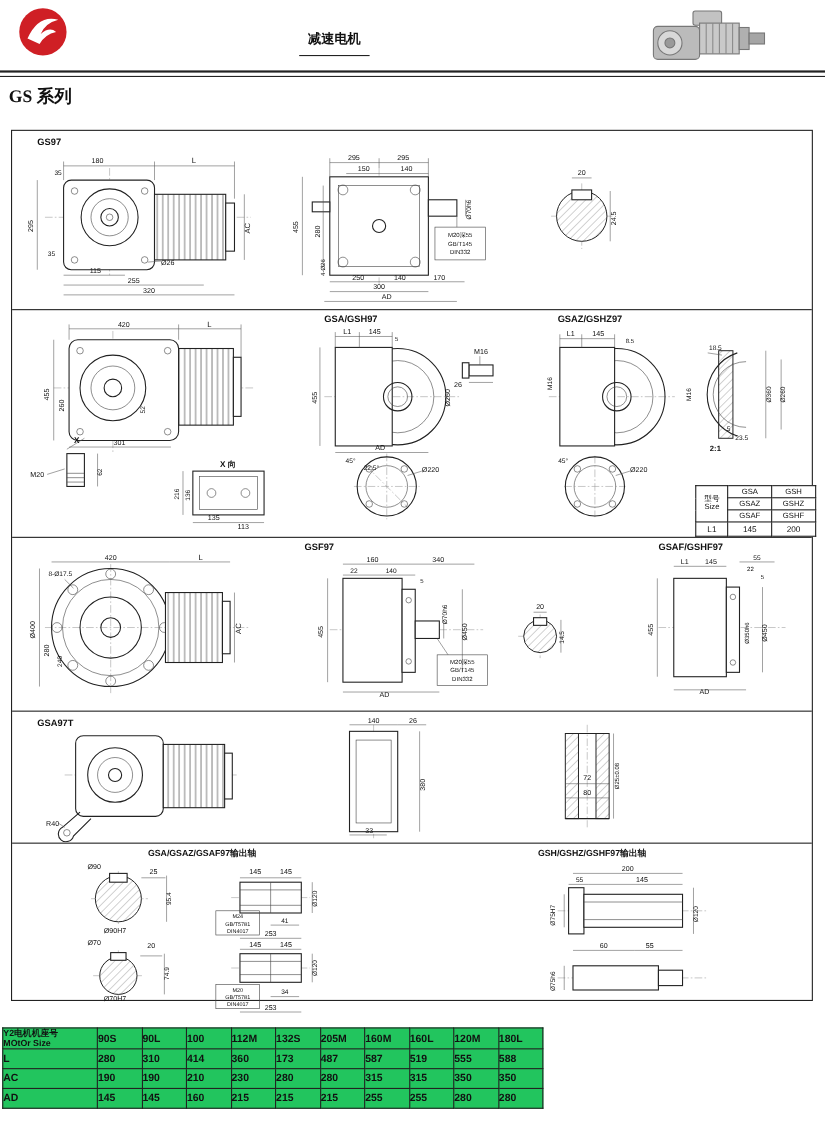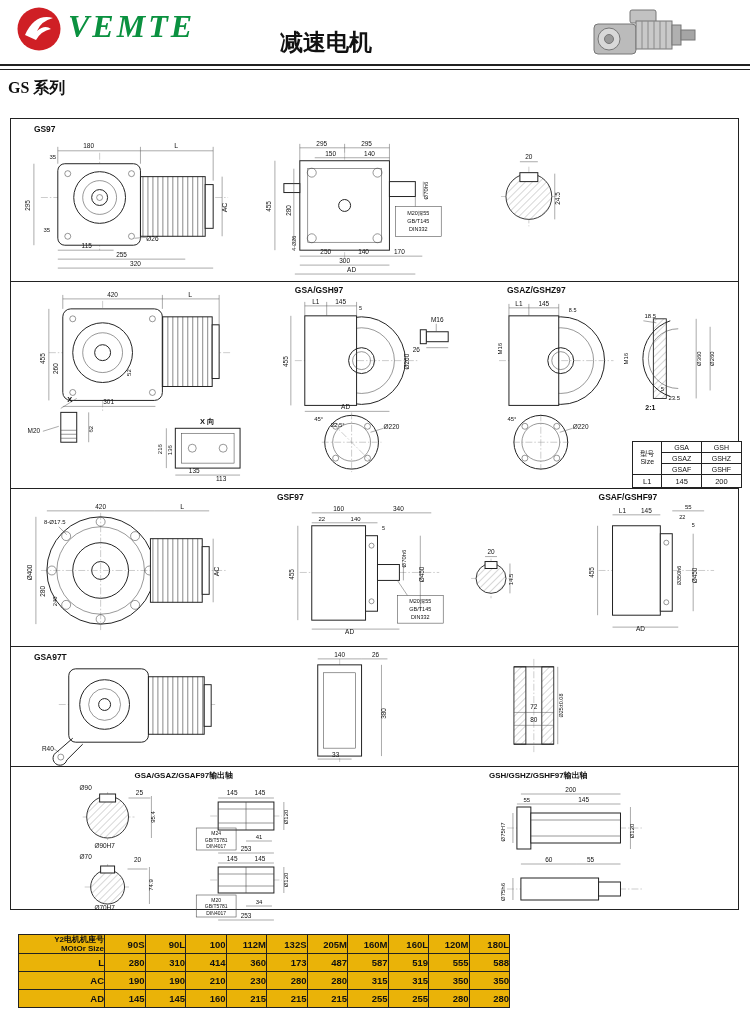--- a/index.html
+++ b/index.html
@@ -1,40 +1,40 @@
 <!DOCTYPE html>
 <html><head>
 <meta charset="utf-8">
 <style>
 *{margin:0;padding:0;box-sizing:border-box}
 html,body{width:750px;height:1032px;background:#fff;font-family:"Liberation Sans",sans-serif;color:#111}
 .page{position:relative;width:750px;height:1032px;overflow:hidden;background:#fff}
 .logo{position:absolute;left:16px;top:6px;width:46px;height:46px}
 .brand{position:absolute;left:68px;top:8px;font-family:"Liberation Serif",serif;font-size:32px;font-weight:bold;font-style:italic;color:#0b9140;letter-spacing:3px}
-.title{position:absolute;left:272px;top:27px;font-size:23px;font-weight:bold;border-bottom:1px solid #222;padding:0 8px 6px}
+.title{position:absolute;left:272px;top:27px;font-size:12px;font-weight:bold;border-bottom:1px solid #222;padding:0 8px 6px}
 .thumb{position:absolute;left:590px;top:4px;width:114px;height:60px}
 .rule1{position:absolute;left:0;top:64px;width:750px;height:2px;background:#222}
 .rule2{position:absolute;left:0;top:69px;width:750px;height:1px;background:#222}
 .series{position:absolute;left:8px;top:78px;font-family:"Liberation Serif",serif;font-weight:bold;font-size:16px}
 .main{position:absolute;left:10px;top:118px;width:729px;height:792px;border:1px solid #222}
 .sec{position:relative;width:100%;border-bottom:1px solid #222}
 .sec.last{border-bottom:none}
 .sec svg{display:block;width:100%;height:100%}
 svg text{font-family:"Liberation Sans",sans-serif;fill:#111}
 .o{fill:#fff;stroke:#222;stroke-width:1}
 .o2{fill:none;stroke:#222;stroke-width:1}
 .t{fill:none;stroke:#444;stroke-width:.55}
 .d{stroke:#555;stroke-width:.5;fill:none}
 .cl{stroke:#999;stroke-width:.5;stroke-dasharray:7 2 1.5 2;fill:none}
 .h{fill:url(#hatch);stroke:#222;stroke-width:.9}
 .model-table{position:absolute;left:621px;top:159px;width:110px;border-collapse:collapse;font-size:7px;text-align:center;background:#fff}
 .model-table td{border:1px solid #222;height:11px;padding:0}
 .model-table .mt-head{font-size:7px;line-height:1.1}
 .model-table tr.l1row td{height:13px;font-size:7.5px}
-.motor-table{position:absolute;left:18px;top:934px;width:491px;border-collapse:collapse;table-layout:fixed;font-size:9.5px;text-align:right;background:#eab308}
+.motor-table{position:absolute;left:2px;top:934px;width:491px;border-collapse:collapse;table-layout:fixed;font-size:9.5px;text-align:left;background:#22c55e}
 .motor-table th,.motor-table td{border:1px solid #222;height:18px;padding:0;font-weight:bold}
 .corner{font-size:8px;line-height:1.15;font-weight:bold}
 </style>
 </head>
 <body>
 
 <div class="page">
 
   <svg width="0" height="0" style="position:absolute">
     <defs>
@@ -46,21 +46,20 @@
         <rect width="5" height="8" fill="#fff"></rect>
         <line x1="2.5" y1="0" x2="2.5" y2="8" stroke="#555" stroke-width="0.7"></line>
       </pattern>
     </defs>
   </svg>
 
   <svg class="logo" viewBox="0 0 46 46">
     <circle cx="23" cy="23" r="21.5" fill="#cf1f25"></circle>
     <path d="M9 29 Q 19 7 37 12 Q 25 15 21 25 Q 29 18 35 23 Q 25 25 20 34 Z" fill="#fff"></path>
   </svg>
-  <div class="brand">VEMTE</div>
   <div class="title">减速电机</div>
   <svg class="thumb" viewBox="0 0 114 60">
     <rect x="40" y="6" width="26" height="13" rx="2" fill="#c2c2c2" stroke="#777"></rect>
     <rect x="4" y="20" width="42" height="30" rx="4" fill="#bbb" stroke="#777"></rect>
     <circle cx="19" cy="35" r="11" fill="#d8d8d8" stroke="#777"></circle>
     <circle cx="19" cy="35" r="4.5" fill="#999" stroke="#777"></circle>
     <rect x="46" y="17" width="36" height="28" fill="#c9c9c9" stroke="#777"></rect>
     <line x1="52" y1="17" x2="52" y2="45" stroke="#8a8a8a"></line>
     <line x1="58" y1="17" x2="58" y2="45" stroke="#8a8a8a"></line>
     <line x1="64" y1="17" x2="64" y2="45" stroke="#8a8a8a"></line>

